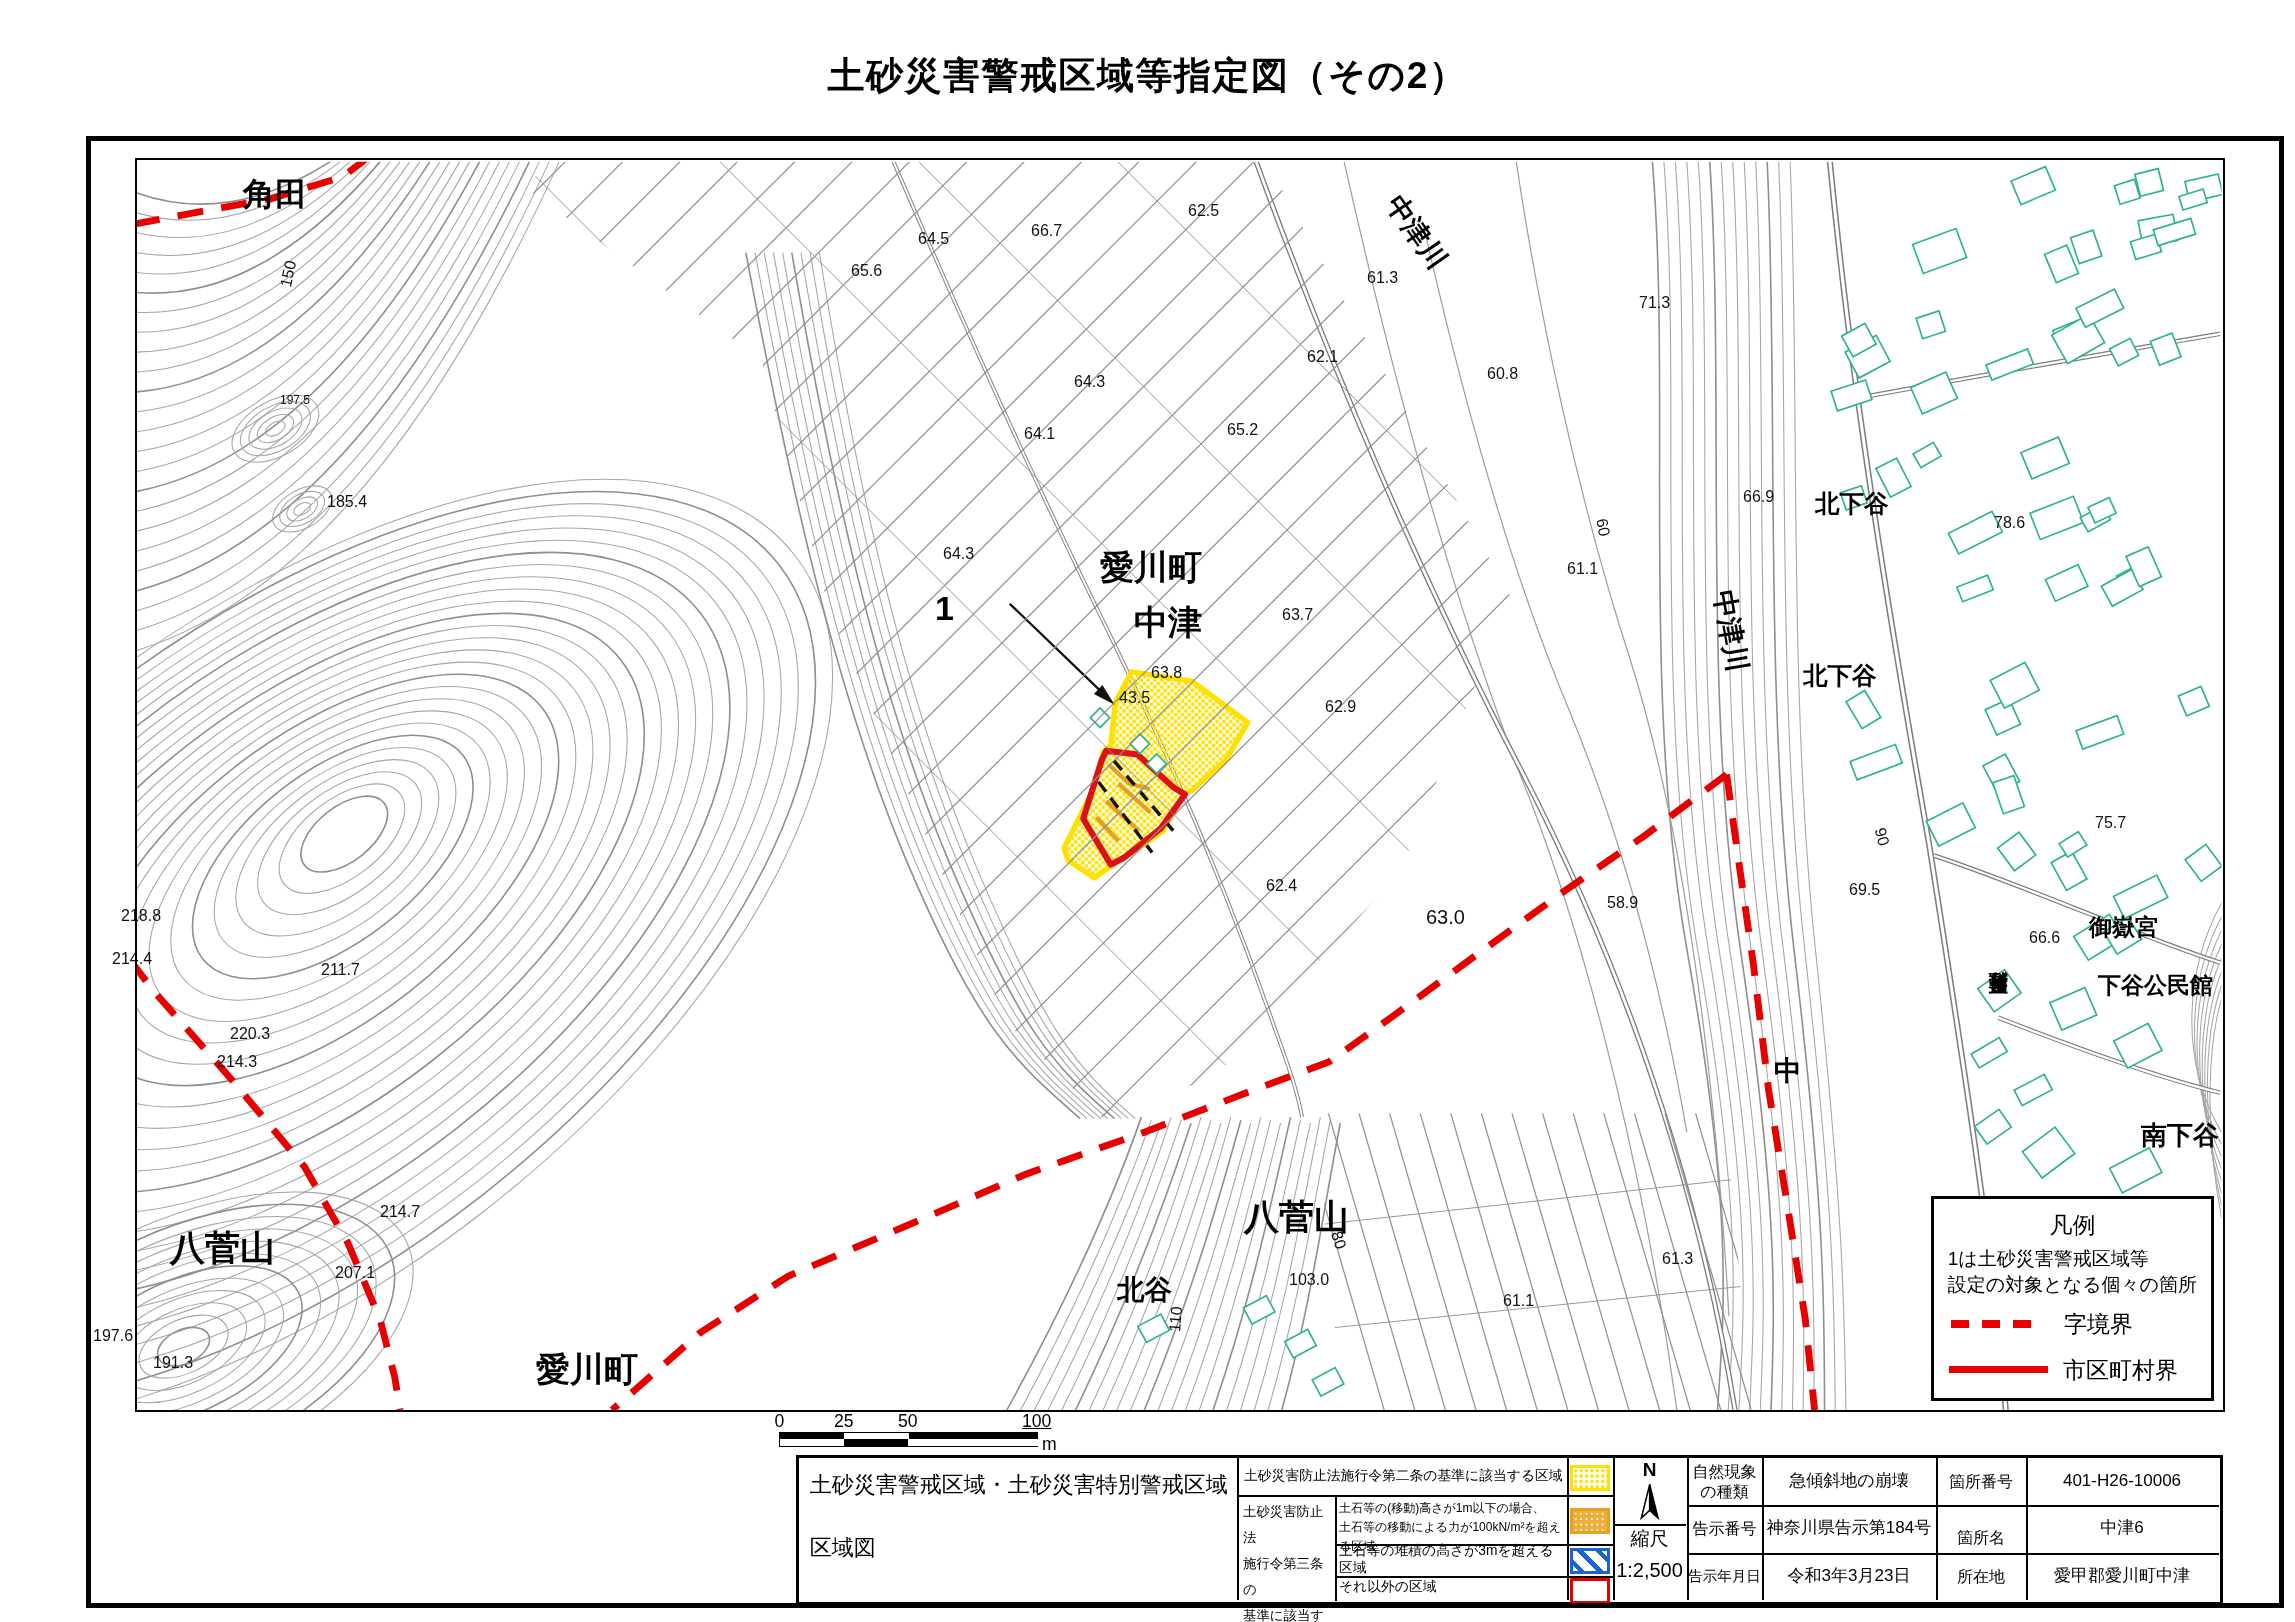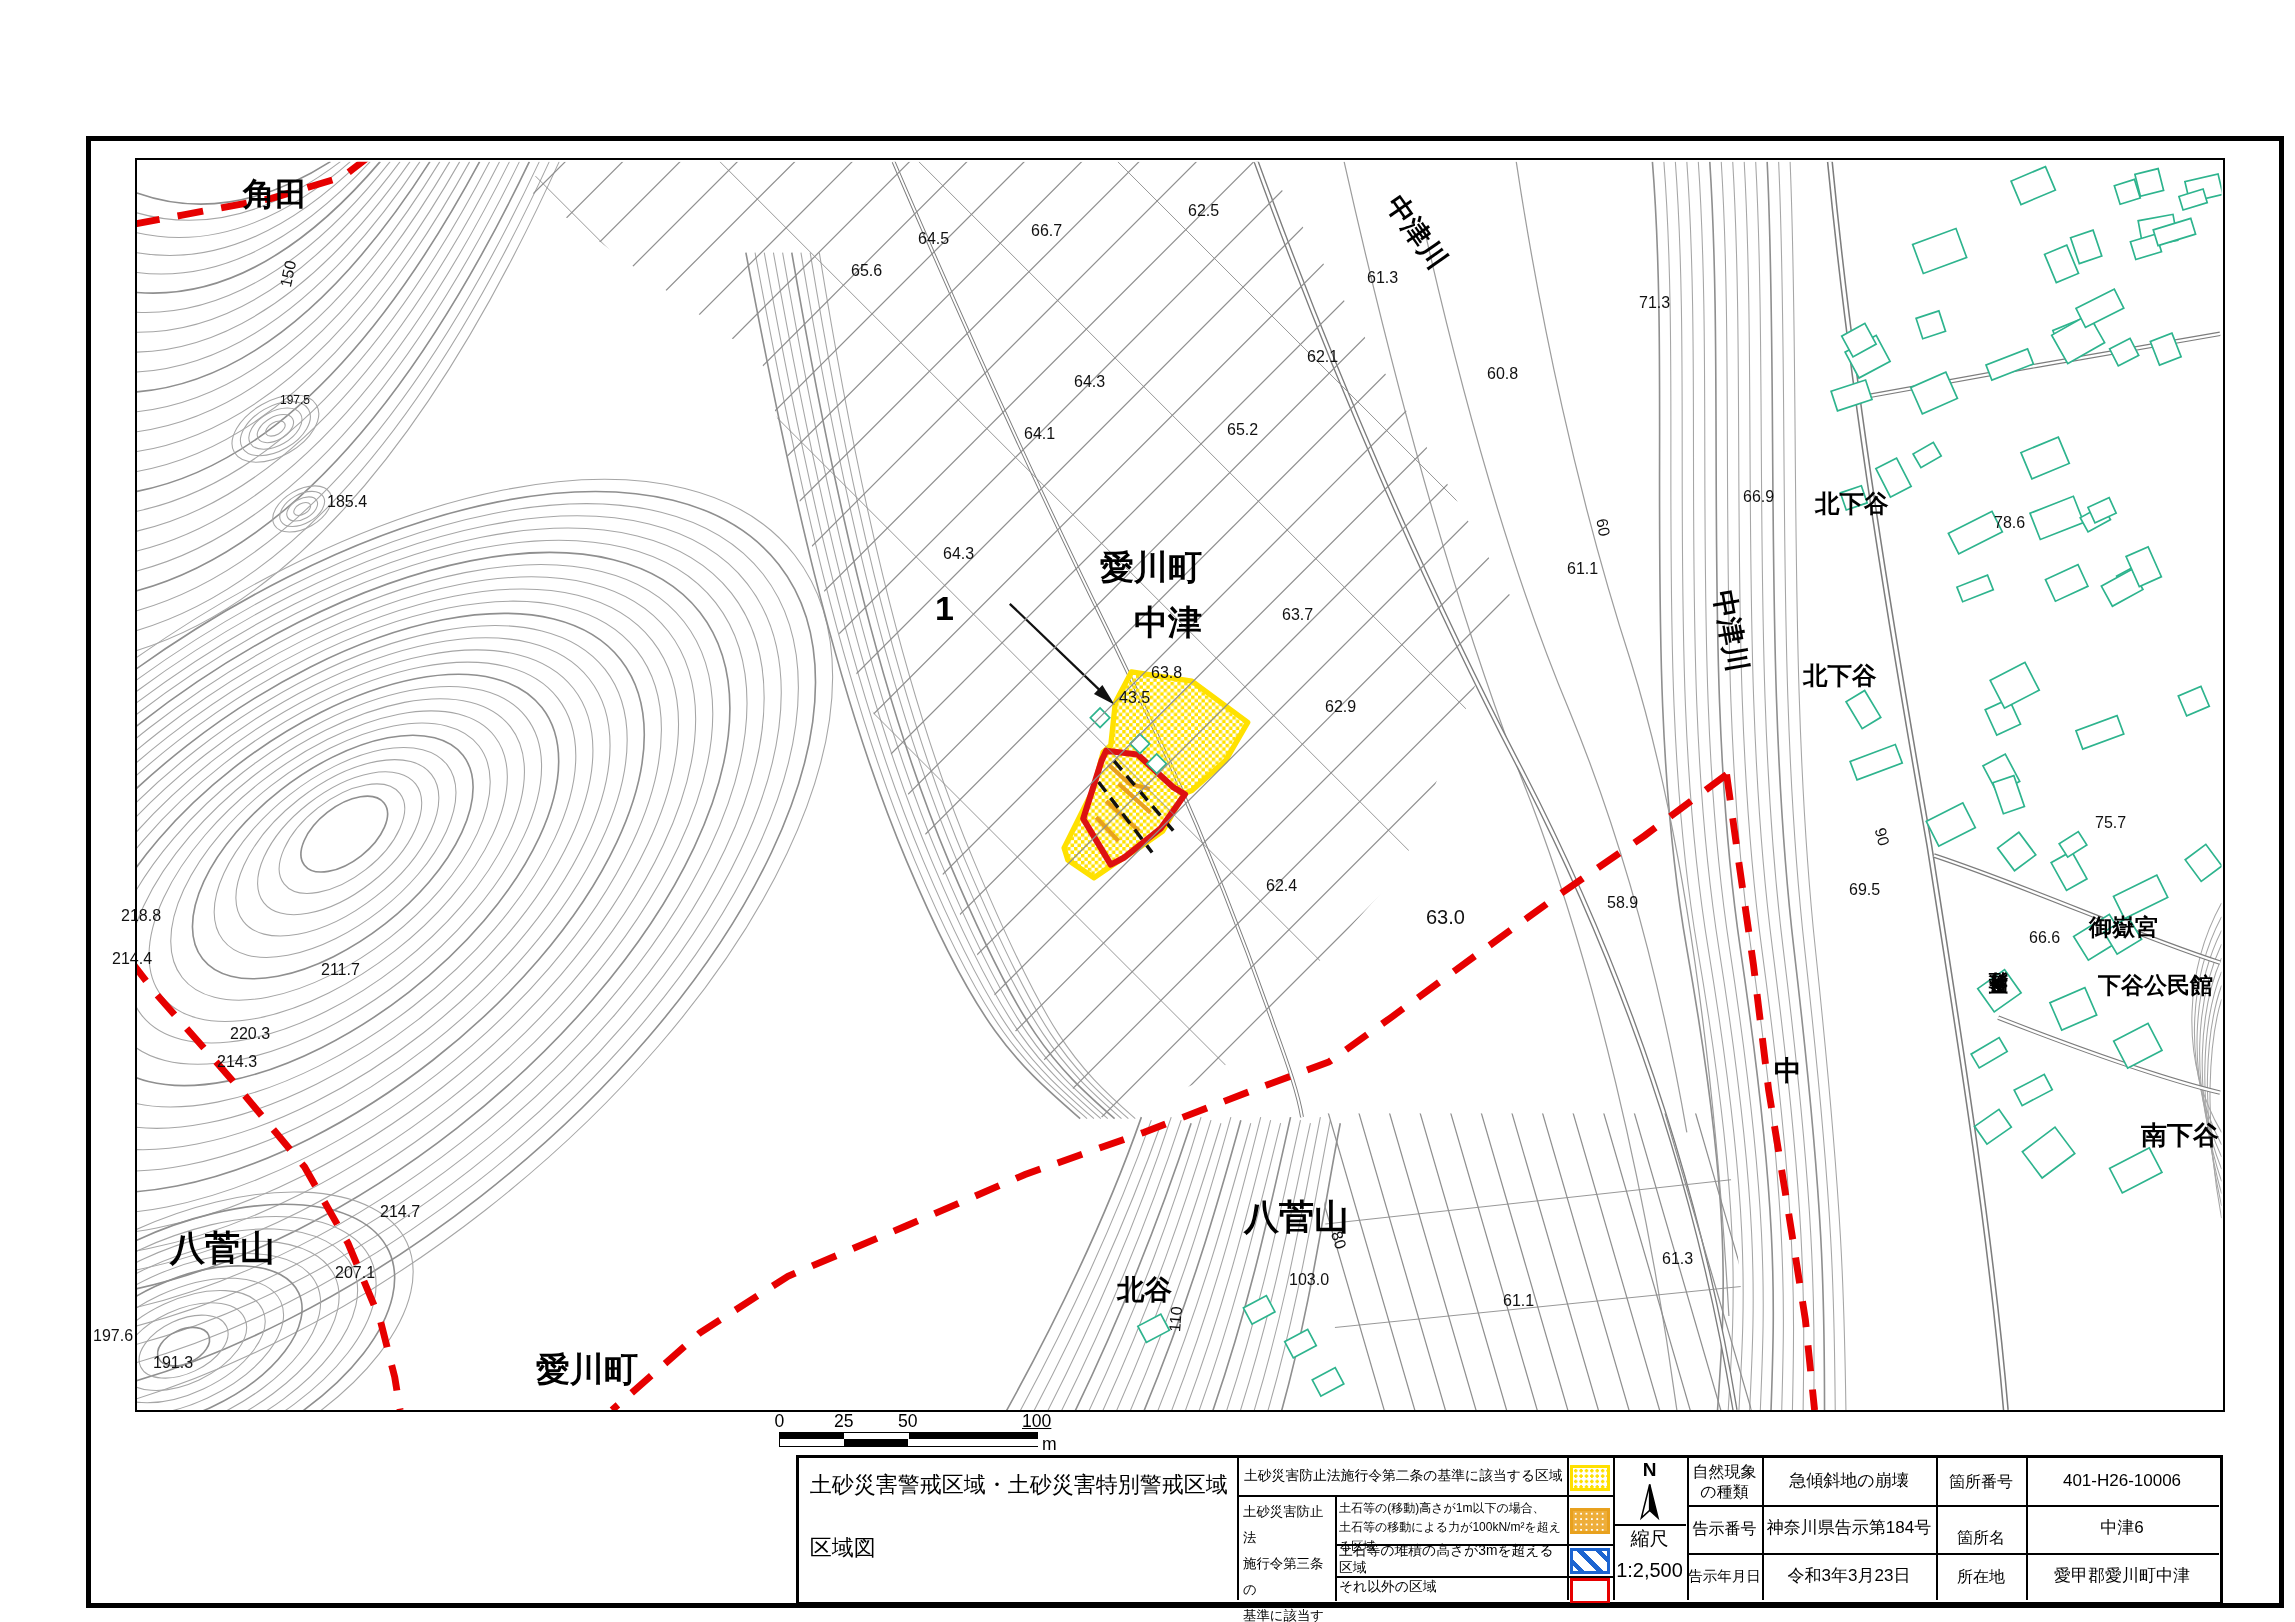--- a/index.html
+++ b/index.html
@@ -49,20 +49,21 @@
   .swatch-blue{border:3.1px solid #1c64d1;
         background:repeating-linear-gradient(45deg,rgba(0,0,0,0) 0 3.8px,#1c64d1 3.8px 8.4px,rgba(0,0,0,0) 8.4px 13px);}
   .swatch-red{border:3.1px solid #e60000;background:#fff;}
   .north-n{font-size:19px;font-weight:bold;}
 </style>
 </head>
 <body>
 
 <div class="page">
 
+  <div class="page-title">土砂災害警戒区域等指定図（その2）</div>
 
   <svg id="map-svg" viewBox="0 0 3000 2121">
       <defs>
         <clipPath id="mapclip">
           <rect x="179" y="211" width="2725" height="1632"></rect>
         </clipPath>
         <pattern id="ydots" x="0" y="0" width="9" height="9" patternUnits="userSpaceOnUse">
           <rect x="0" y="0" width="4.5" height="4.5" fill="#ffe100"></rect>
           <rect x="4.5" y="4.5" width="4.5" height="4.5" fill="#ffe100"></rect>
         </pattern>
@@ -415,20 +416,29 @@
       <div class="spot-label" style="left: 1344px; top: 1229px; font-size: 16px; transform: rotate(72deg); transform-origin: 0px 0px;">80</div>
       <div class="spot-label" style="left: 1888px; top: 826px; font-size: 16px; transform: rotate(75deg); transform-origin: 0px 0px;">90</div>
       <div class="spot-label" style="left: 277px; top: 285px; font-size: 16px; transform: rotate(-78deg); transform-origin: 0px 0px;">150</div>
       <div class="spot-label" style="left: 1610px; top: 517px; font-size: 16px; transform: rotate(80deg); transform-origin: 0px 0px;">60</div>
       <div class="marker-label" style="left: 935px; top: 589px; font-size: 34px;">1</div>
     </div>
 
   <div class="outer-frame"></div>
   <div class="inner-frame"></div>
 
+  <div class="legend-box">
+    <div class="legend-title">凡例</div>
+    <div class="legend-note" style="top:47px;">1は土砂災害警戒区域等</div>
+    <div class="legend-note" style="top:73px;">設定の対象となる個々の箇所</div>
+    <span class="dash-sample"></span>
+    <div class="legend-row-label" style="left:130px;top:110px;">字境界</div>
+    <span class="solid-sample"></span>
+    <div class="legend-row-label" style="left:129px;top:156px;">市区町村界</div>
+  </div>
 
   <div id="scalebar">
     <div class="sb-bar">
         <div class="sb-seg" style="left: 0px; top: 0px; width: 64px; height: 6.1px; background: rgb(0, 0, 0);"></div>
         <div class="sb-seg" style="left: 64px; top: 0px; width: 64px; height: 6.1px; background: rgb(255, 255, 255);"></div>
         <div class="sb-seg" style="left: 129px; top: 0px; width: 129px; height: 6.1px; background: rgb(0, 0, 0);"></div>
         <div class="sb-seg" style="left: 0px; top: 6.1px; width: 64px; height: 6.1px; background: rgb(255, 255, 255);"></div>
         <div class="sb-seg" style="left: 64px; top: 6.1px; width: 64px; height: 6.1px; background: rgb(0, 0, 0);"></div>
         <div class="sb-seg" style="left: 129px; top: 6.1px; width: 129px; height: 6.1px; background: rgb(255, 255, 255);"></div>
       </div>

